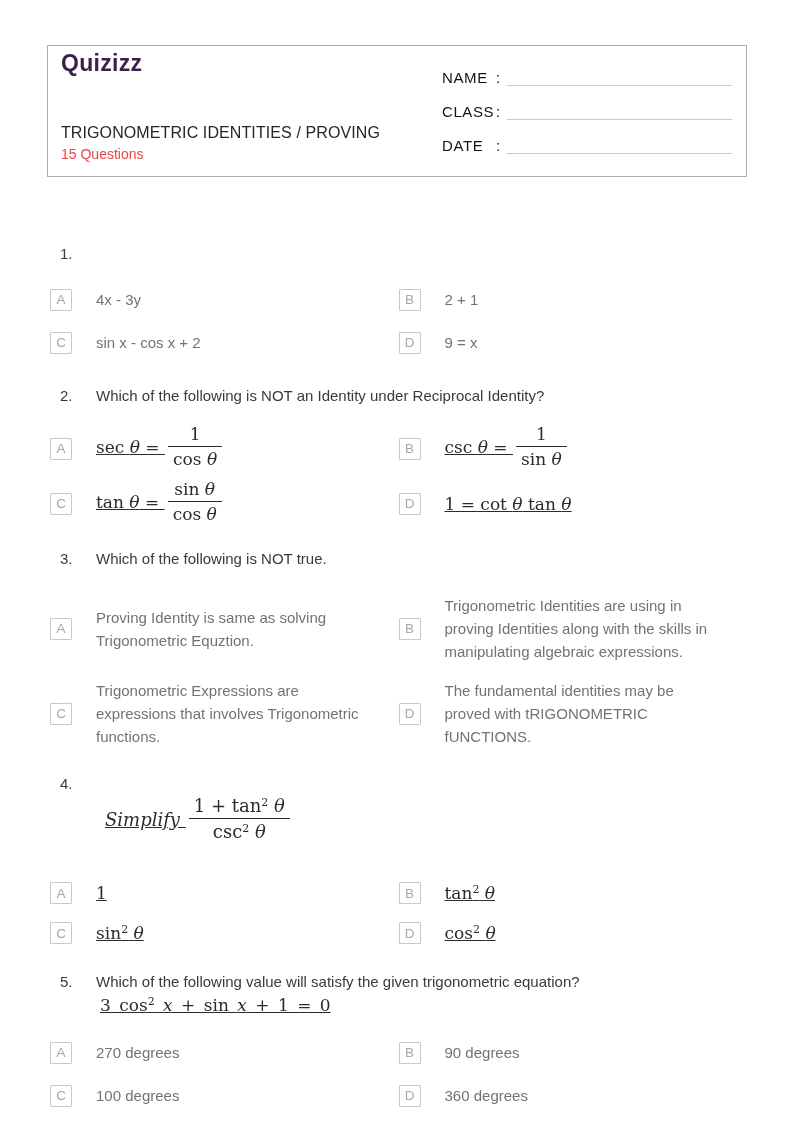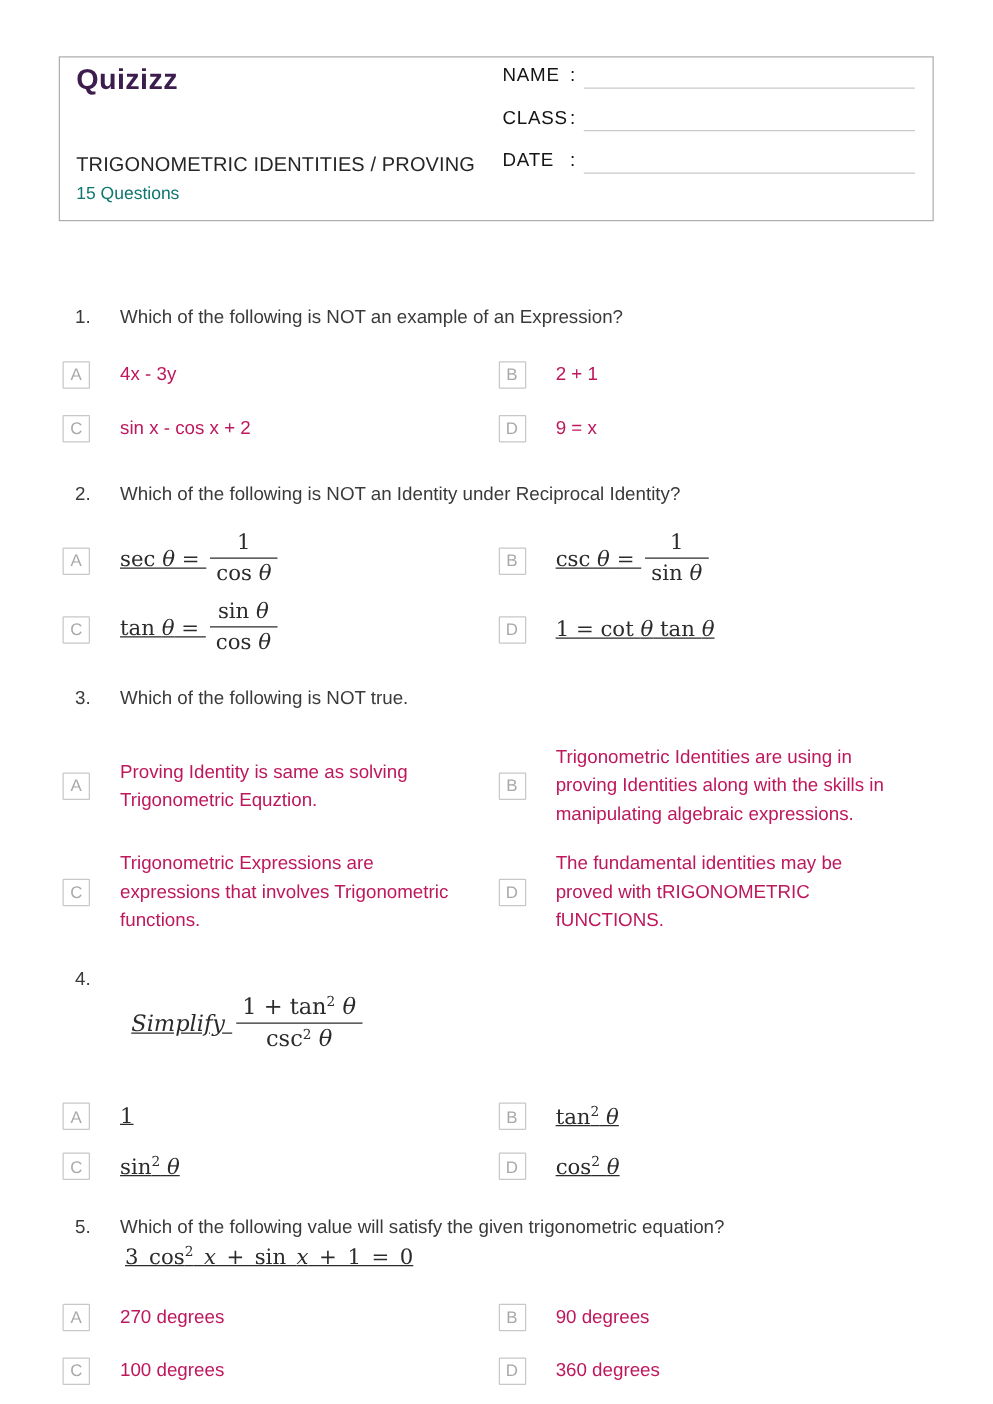--- a/index.html
+++ b/index.html
@@ -11,42 +11,42 @@
   .header-box{
     position:absolute;left:47px;top:45px;width:700px;height:132px;
     border:1px solid #aeaeae;box-sizing:border-box;
     display:flex;justify-content:space-between;
     padding:4px 14px 12px 13px;
   }
   .header-left{display:flex;flex-direction:column;justify-content:space-between;}
   .logo{font-size:23px;font-weight:700;color:#3d1d4e;letter-spacing:.3px;line-height:26px;}
   .title-wrap{line-height:20px;}
   .ws-title{font-size:16px;color:#262626;letter-spacing:.1px;}
-  .ws-subtitle{font-size:14px;color:#0f766e;margin-top:1px;}
+  .ws-subtitle{font-size:14px;color:#ef4444;margin-top:1px;}
   .header-right{width:330px;display:flex;flex-direction:column;justify-content:flex-start;padding-top:2px;}
-  .field-row{display:flex;align-items:flex-start;height:34px;}
+  .field-row{display:flex;align-items:flex-end;height:34px;margin-left:40px;}
   .f-label{font-size:15px;color:#141414;letter-spacing:.6px;width:54px;flex:0 0 54px;}
   .f-colon{font-size:15px;color:#141414;}
   .f-line{flex:1;border-bottom:1px solid #c9c9c9;margin-left:7px;height:18px;}
   
   .questions{position:absolute;left:47px;top:243px;width:700px;}
   .q-head{display:flex;line-height:21px;}
   .q-num{flex:0 0 36px;margin-left:13px;font-size:15px;color:#3a3a3a;}
   .q-text{font-size:15px;color:#3a3a3a;}
   .options{display:grid;grid-template-columns:1fr 1fr;margin-left:3px;row-gap:20px;}
   .options.gap10{row-gap:10px;}
   .options.gap16{row-gap:16px;}
   .options.gap18{row-gap:18px;}
   .option{display:flex;align-items:center;}
   .opt-box{
     flex:0 0 22px;width:22px;height:22px;box-sizing:border-box;
     border:1px solid #c8c8c8;border-radius:1px;background:#fff;
     color:#a8a8a8;font-size:13.5px;display:flex;align-items:center;justify-content:center;
   }
-  .opt-text{margin-left:24px;font-size:15px;color:#be185d;line-height:23px;white-space:pre-line;padding-right:6px;}
+  .opt-text{margin-left:24px;font-size:15px;color:#737373;line-height:23px;white-space:pre-line;padding-right:6px;}
   
   .math{font-family:"DejaVu Serif","Liberation Serif",serif;font-size:17px;color:#2b2b2b;display:inline-block;text-decoration:underline;}
   .opt-math{margin-left:24px;}
   .m-rm{font-style:normal;}
   .m-it{font-style:italic;}
   .m-sup{font-size:11px;vertical-align:6px;}
   .frac{display:inline-block;vertical-align:middle;text-align:center;margin:0 3px;transform:translateY(-2px);}
   .fnum{display:block;padding:0 5px 2px;border-bottom:1.4px solid #2c2c2c;}
   .fden{display:block;padding:2px 5px 0;}
   .q-math-line{margin:3px 0 16px 58px;font-size:18px;}
@@ -86,21 +86,20 @@
         <div class="f-line"></div>
       </div>
     </div>
   </div>
 
   <div class="questions">
 
     <div class="question q1">
       <div class="q-head">
         <span class="q-num">1.</span>
-        <span class="q-text">Which of the following is NOT an example of an Expression?</span>
       </div>
       <div class="options opts-mt24">
         <div class="option">
           <span class="opt-box">A</span>
           <span class="opt-text">4x - 3y</span>
         </div>
         <div class="option">
           <span class="opt-box">B</span>
           <span class="opt-text">2 + 1</span>
         </div>

